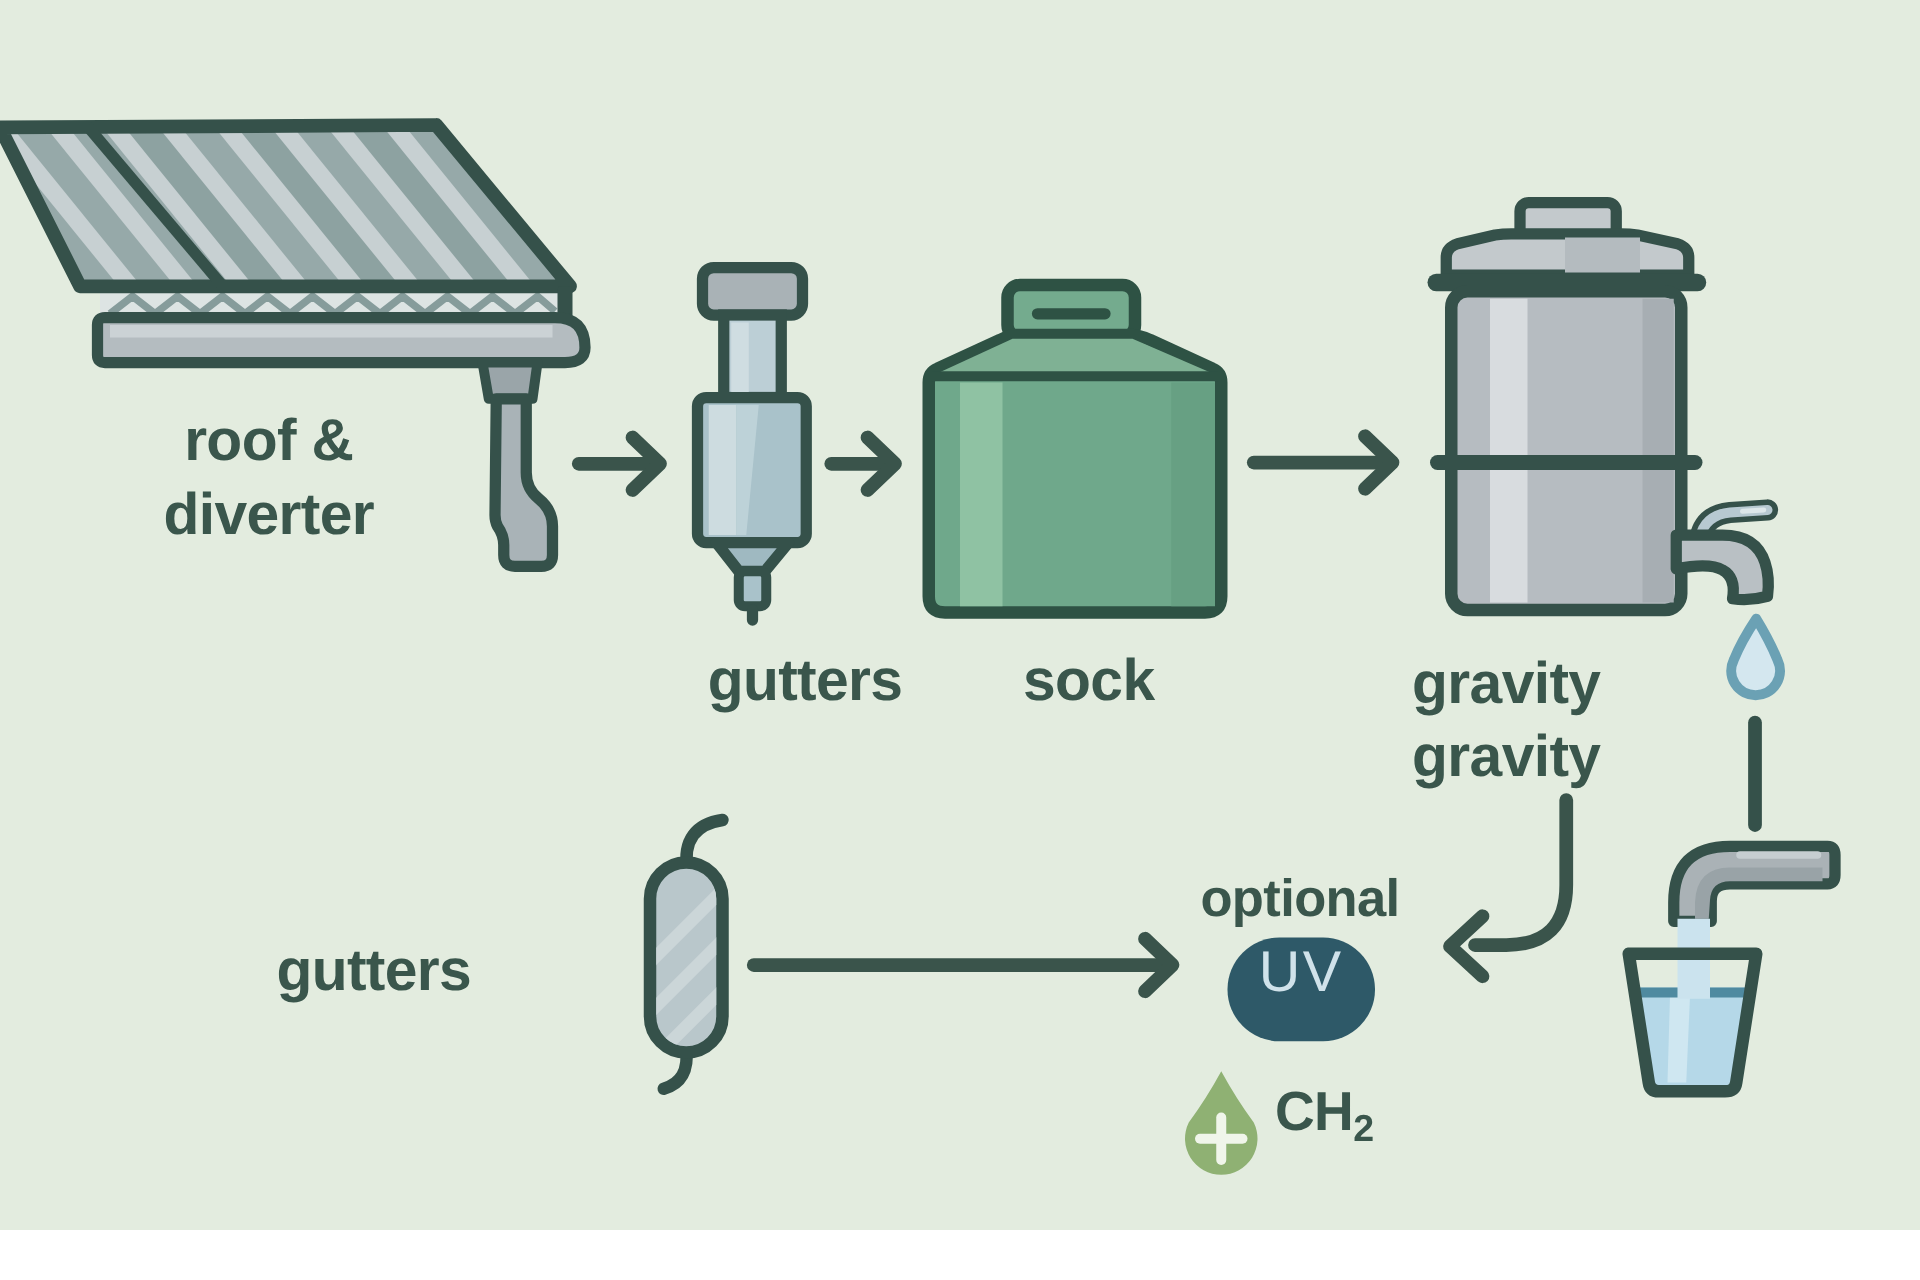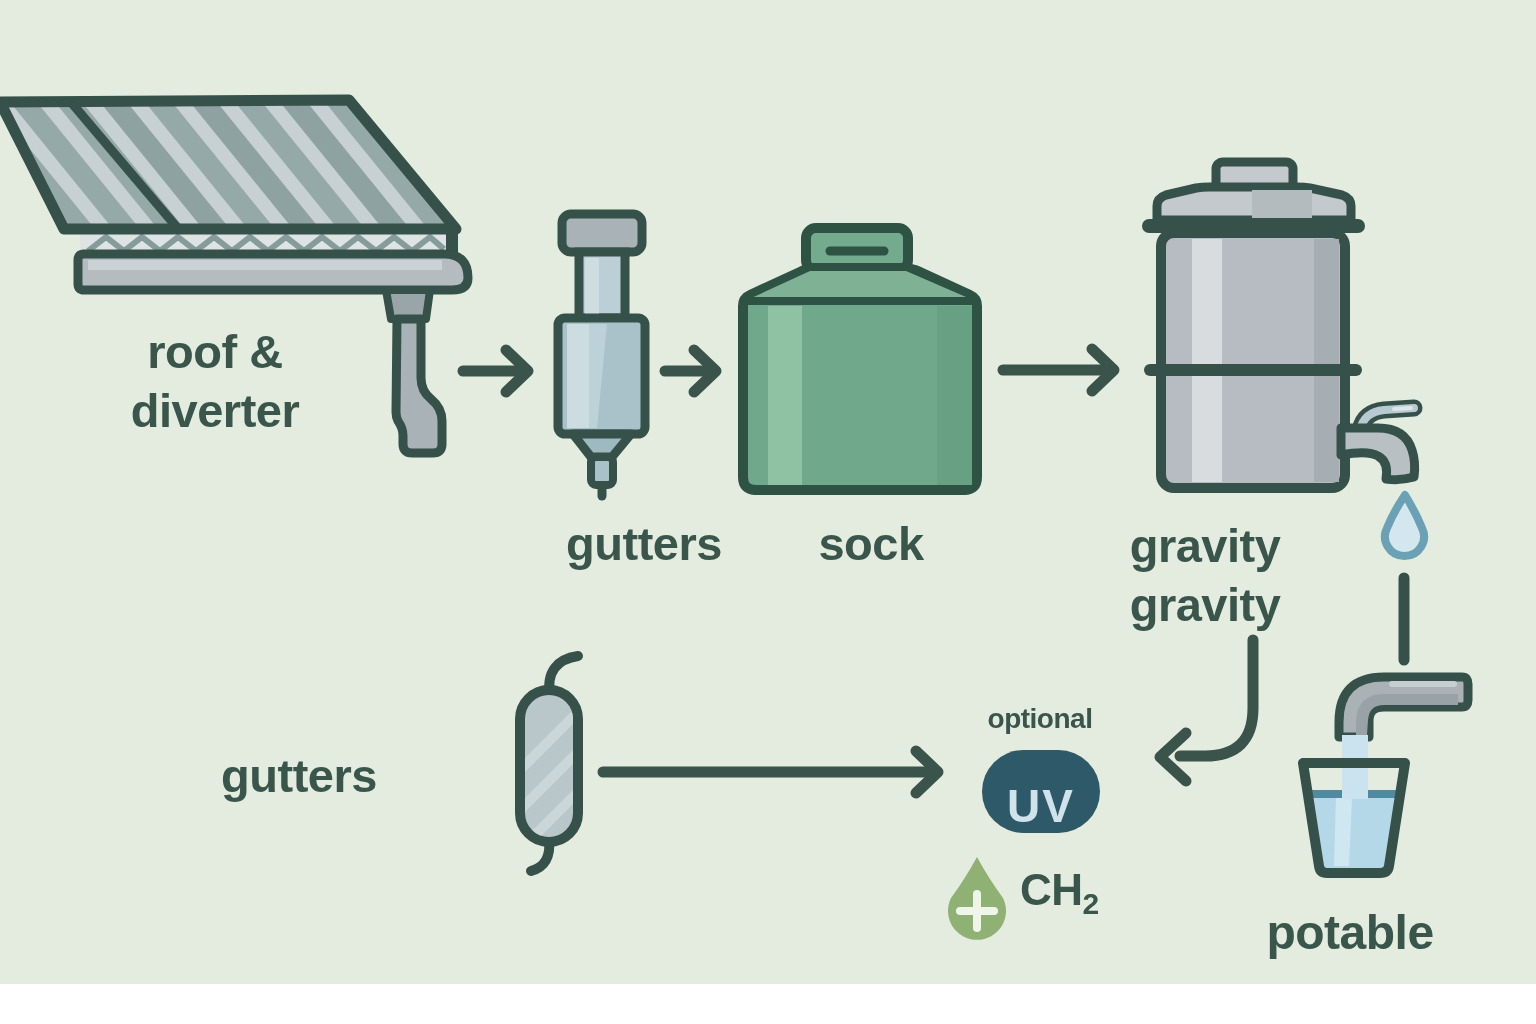--- a/index.html
+++ b/index.html
@@ -15,29 +15,29 @@
     position:absolute;
     transform:translateX(-50%);
     text-align:center;
     color:#3a564c;
     font-size:47px;
     line-height:59px;
     font-weight:600;
     letter-spacing:-0.5px;
     white-space:nowrap;
   }
-  .label--optional{font-size:28px;line-height:46px;}
+  .label--optional{font-size:42px;line-height:46px;}
   .label--potable{font-size:48px;}
   .label--formula{transform:none;text-align:center;font-size:44px;line-height:44px;}
   .label--formula sub{font-size:30px;vertical-align:-9px;letter-spacing:0;}
   .uv-pill{
     position:absolute;left:982px;top:750px;width:118px;height:83px;
     background:#2e5968;border-radius:42px;
-    display:flex;align-items:flex-end;justify-content:center;
-    color:#d0e2ea;font-size:46px;font-weight:700;letter-spacing:2px;
+    display:flex;align-items:flex-start;justify-content:center;
+    color:#d0e2ea;font-size:46px;font-weight:400;letter-spacing:2px;
   }
 </style>
 </head>
 <body>
 
 <div class="stage">
 
 <svg width="1536" height="1024" viewBox="0 0 1536 1024">
   <defs>
     <clipPath id="roofClip">
@@ -200,17 +200,14 @@
 </div>
 
 <div class="uv-pill">
   <span>UV</span>
 </div>
 
 <div class="label label--formula" style="left:1020px;top:868px;">
   <span>CH</span><sub>2</sub>
 </div>
 
-<div class="label label--potable" style="left:1350px;top:903px;">
-  <div>potable</div>
-</div>
 
 </div>
 
 </body></html>

